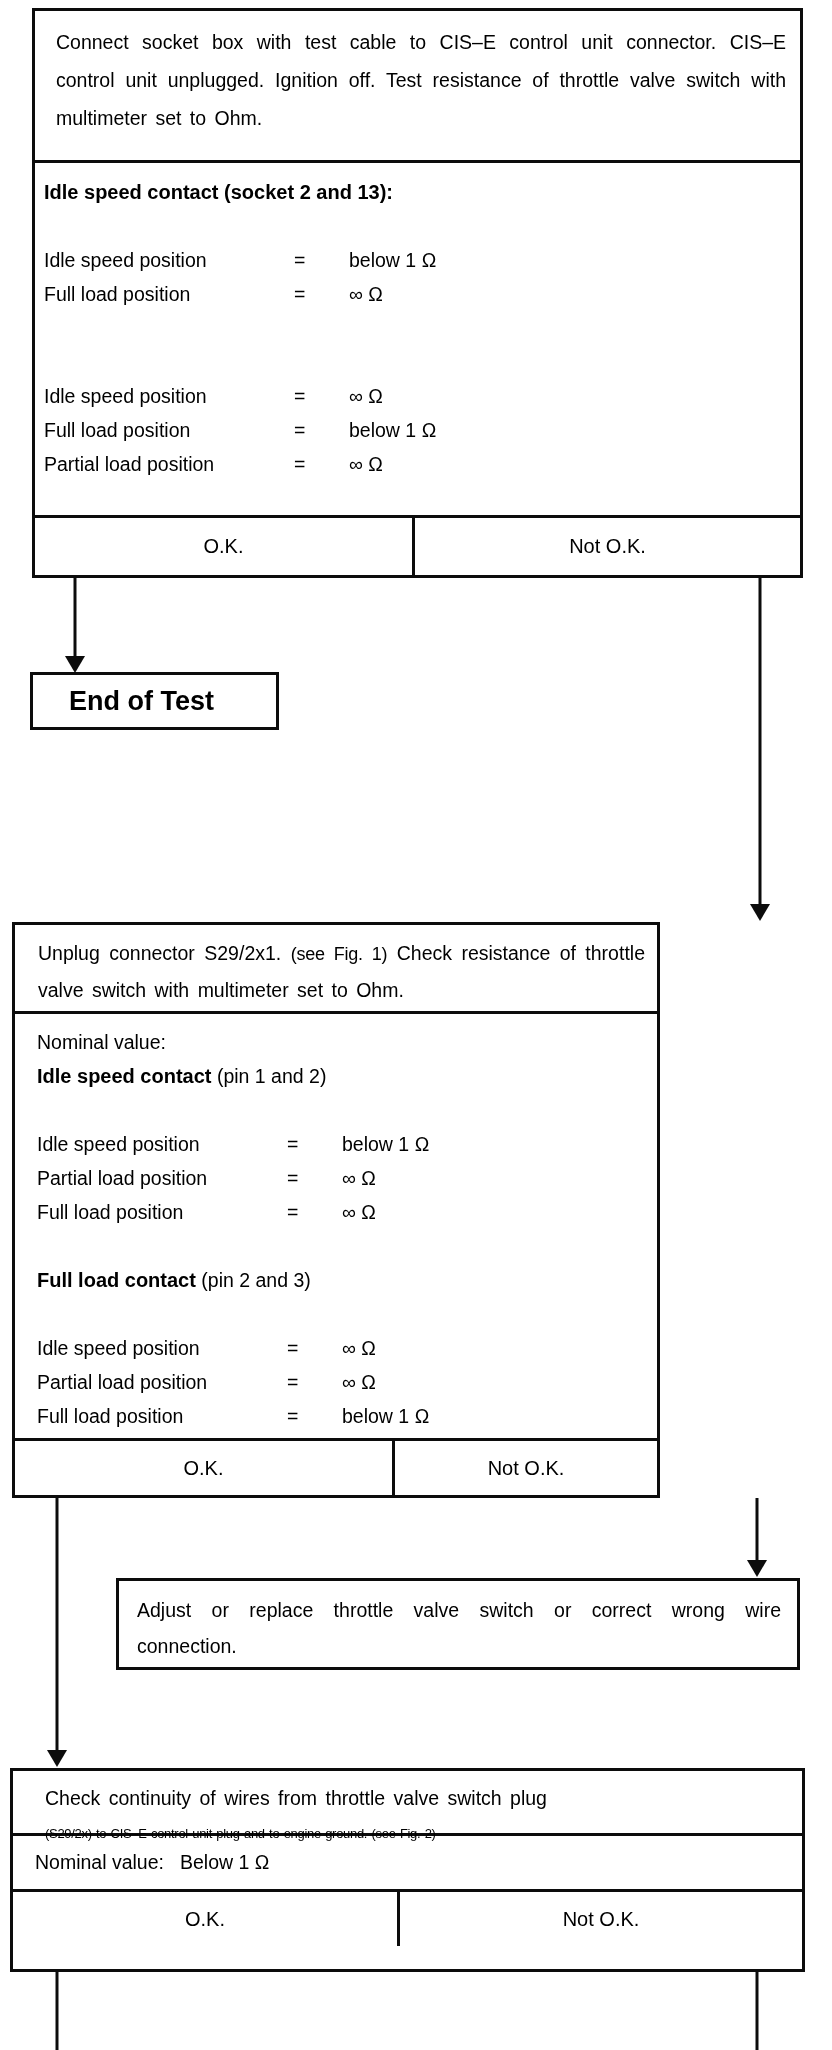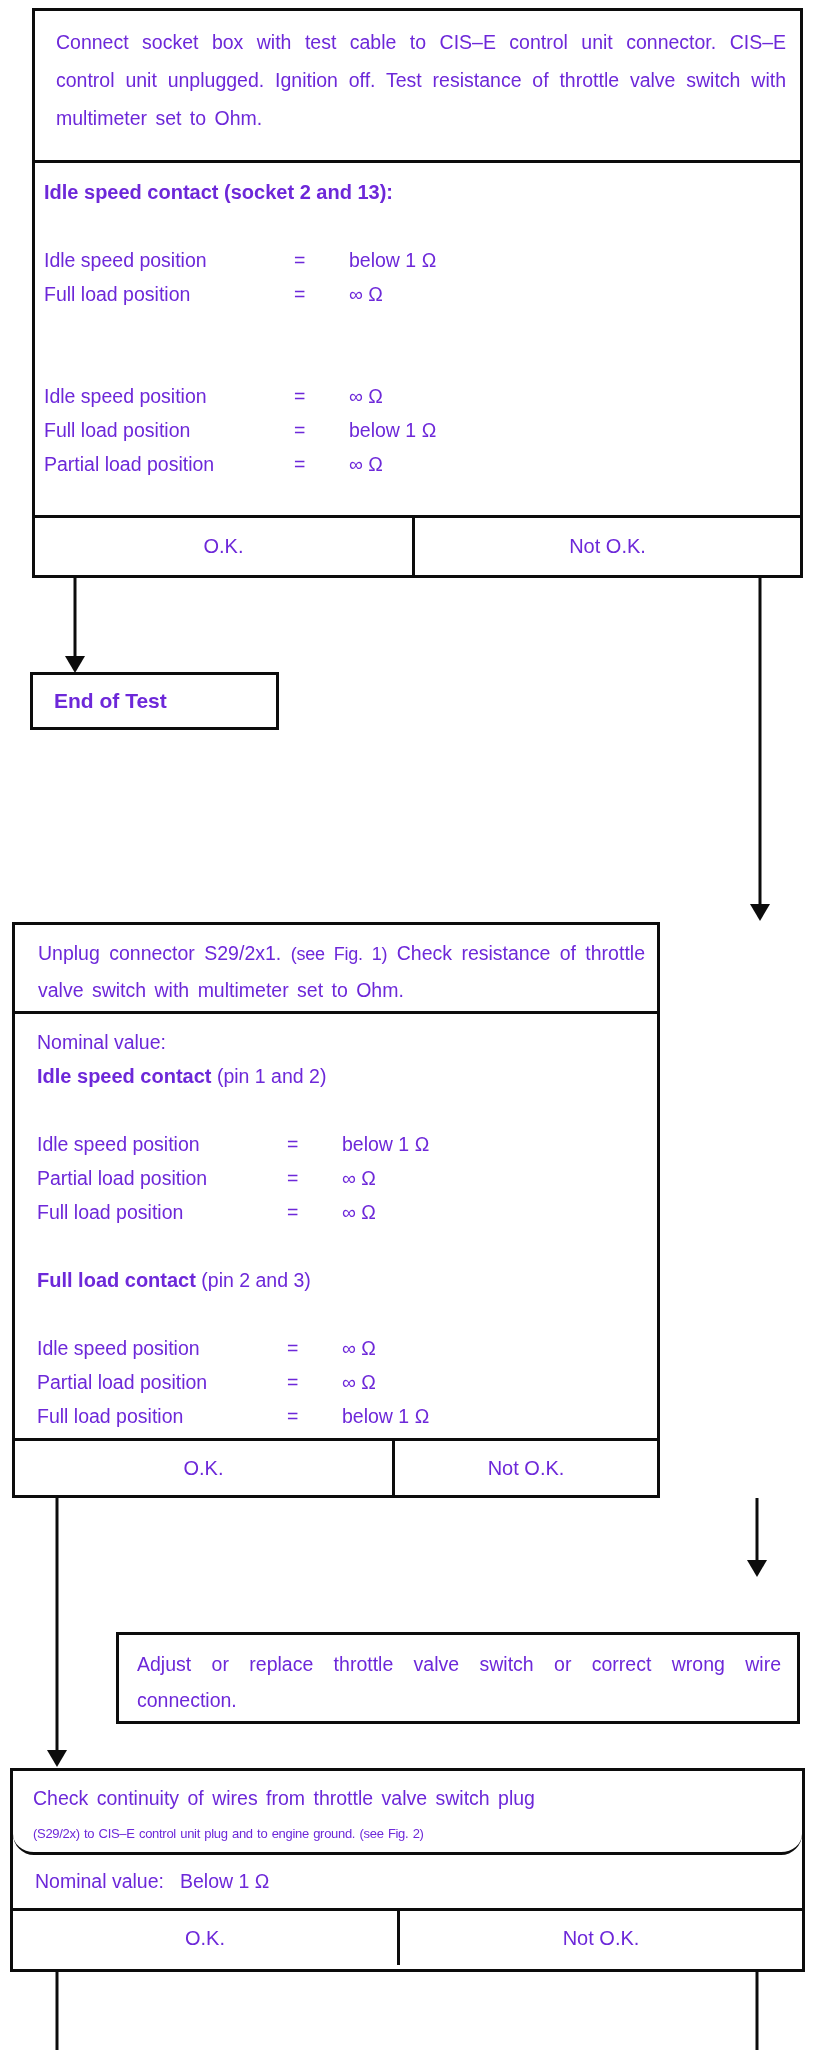--- a/index.html
+++ b/index.html
@@ -2,21 +2,21 @@
 <html><head>
 <meta charset="utf-8">
 <style>
   html,body{margin:0;padding:0;background:#ffffff;}
   *{box-sizing:border-box;}
   .page{
     position:relative;
     width:832px;height:2050px;
     background:#ffffff;
     font-family:"Liberation Sans","DejaVu Sans",sans-serif;
-    color:#6d28d9;
+    color:#000000;
     overflow:hidden;
   }
   .box{
     position:absolute;
     border:3px solid #0c0c0c;
     background:#ffffff;
   }
   .sec{border-bottom:3px solid #0c0c0c;}
   .sec:last-child{border-bottom:none;}
 
@@ -31,37 +31,37 @@
   .vrow{display:grid;grid-template-columns:250px 55px 1fr;}
   .vrow .eq{text-align:left;}
 
   .okrow{display:flex;height:100%;align-items:stretch;}
   .okrow .cell{display:flex;align-items:center;justify-content:center;font-size:20px;}
   .okrow .left{border-right:3px solid #0c0c0c;}
   .b1 .okrow .left{width:380px;}
   .b1 .okrow .right{flex:1;}
 
   
-  .endbox{left:30px;top:672px;width:249px;height:58px;display:flex;align-items:center;padding-left:21px;font-weight:bold;font-size:21px;}
+  .endbox{left:30px;top:672px;width:249px;height:58px;display:flex;align-items:center;padding-left:36px;font-weight:bold;font-size:27px;}
 
   
   .b2{left:12px;top:922px;width:648px;height:576px;}
   .b2-intro{height:89px;padding:10px 12px 0 23px;font-size:19.5px;line-height:36px;text-align:justify;word-spacing:3px;}
   .b2-mid{height:427px;padding:11px 14px 0 22px;font-size:19.5px;line-height:34px;}
   .b2-ok{height:54px;}
   .b2 .okrow .left{width:380px;}
   .b2 .okrow .right{flex:1;}
   .fig-note{font-size:18px;letter-spacing:-0.2px;}
 
   
-  .b3{left:116px;top:1632px;width:684px;height:92px;padding:11px 16px 3px 18px;font-size:19.5px;line-height:36px;text-align:justify;word-spacing:3px;}
+  .b3{left:116px;top:1578px;width:684px;height:92px;padding:11px 16px 3px 18px;font-size:19.5px;line-height:36px;text-align:justify;word-spacing:3px;}
 
   
   .b4{left:10px;top:1768px;width:795px;height:204px;}
-  .b4-intro{height:84px;padding:9px 12px 0 20px;font-size:19.5px;line-height:36px;border-radius:21px;}
+  .b4-intro{height:65px;padding:9px 12px 0 32px;font-size:19.5px;line-height:36px;}
   .b4-l2{font-size:13px;letter-spacing:-0.3px;word-spacing:1px;}
   .b4-l1{text-align:justify;word-spacing:3px;}
   .b4-nominal{height:56px;display:flex;align-items:center;padding-left:22px;font-size:19.5px;}
   .b4-nominal .nv{margin-left:16px;}
   .b4-ok{height:54px;}
   .b4 .okrow .left{width:387px;}
   .b4 .okrow .right{flex:1;}
 
   .arrows{position:absolute;left:0;top:0;}
 </style>

